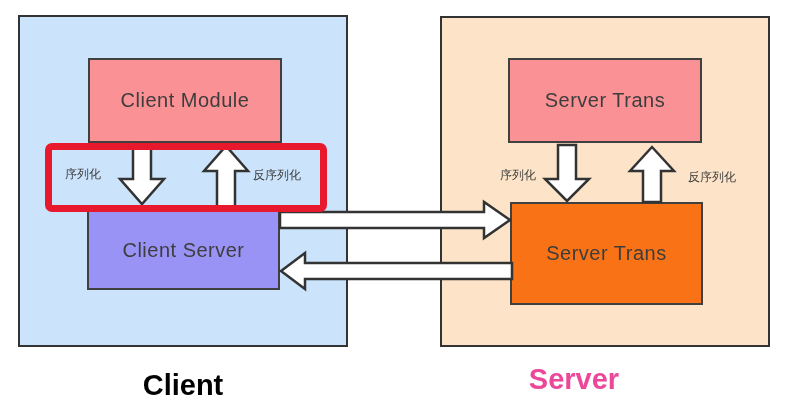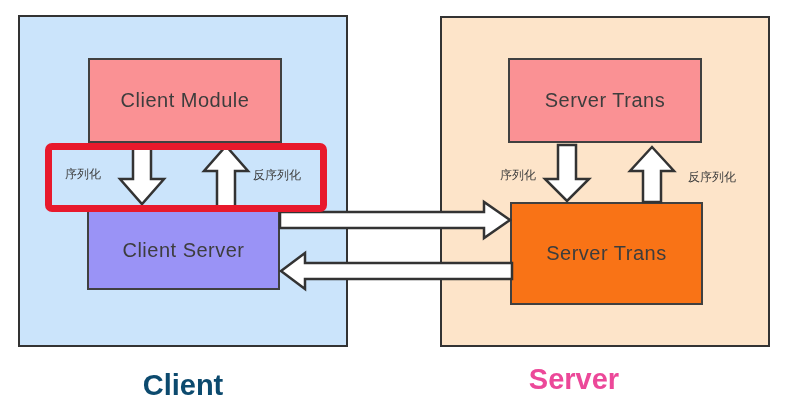--- a/index.html
+++ b/index.html
@@ -26,21 +26,21 @@
 
   .flow-label{position:absolute;transform:translate(-50%,-50%);font-size:12px;color:#3d3d3d;
         white-space:nowrap;z-index:25;}
   #client-serialize-label{left:83px;top:174px;}
   #client-deserialize-label{left:277px;top:175px;}
   #server-serialize-label{left:518px;top:175px;}
   #server-deserialize-label{left:712px;top:177px;}
 
   .caption{position:absolute;transform:translate(-50%,-50%);font-size:29px;font-weight:600;
         white-space:nowrap;z-index:5;}
-  #client-caption{left:183px;top:385px;color:#0c4a6e;}
+  #client-caption{left:183px;top:385px;color:#000000;}
   #server-caption{left:574px;top:379px;color:#ec4899;}
 </style>
 </head>
 <body>
 
 <div id="stage">
 
   <div class="container" id="client-container"></div>
 
   <div class="container" id="server-container"></div>

